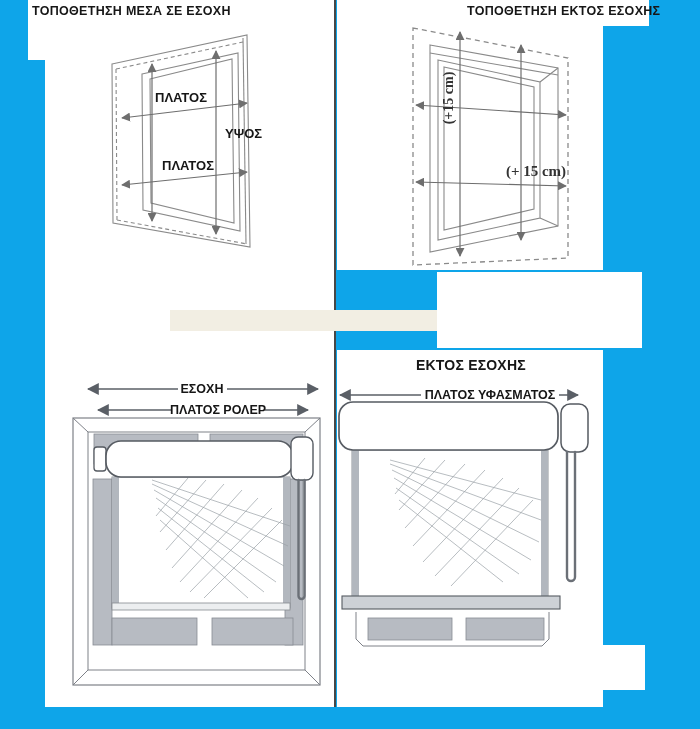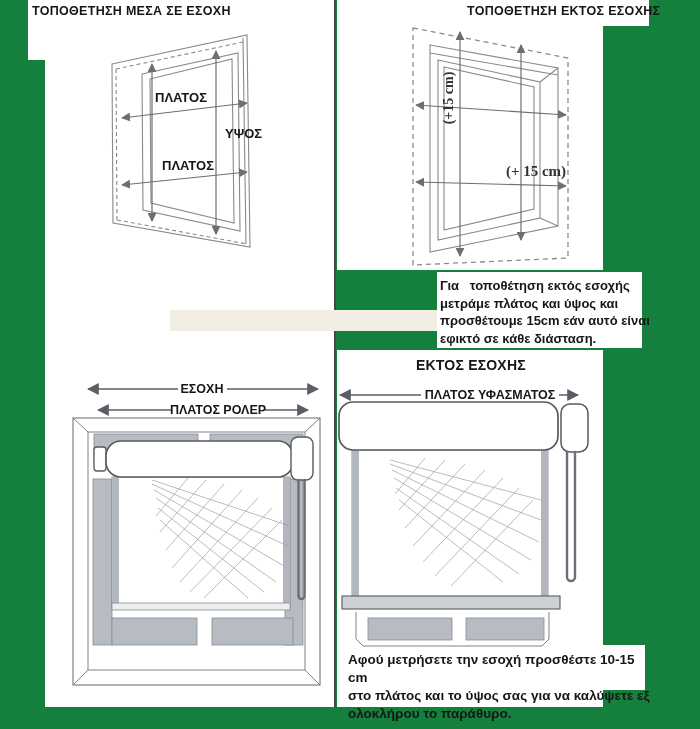--- a/index.html
+++ b/index.html
@@ -1,16 +1,16 @@
 <!DOCTYPE html>
 <html><head>
 <meta charset="utf-8">
 <style>
   html,body{margin:0;padding:0;}
-  .page{position:relative;width:700px;height:729px;background:#15803d;overflow:hidden;
+  .page{position:relative;width:700px;height:729px;background:#0ea5e9;overflow:hidden;
         font-family:"Liberation Sans",sans-serif;color:#161616;}
   .wpanel{position:absolute;background:#ffffff;}
   .beigeband{position:absolute;background:#f2eee3;}
   .divider{position:absolute;background:#474747;}
   .ttl{position:absolute;font-size:12.5px;font-weight:bold;letter-spacing:.3px;white-space:nowrap;}
   .note{position:absolute;font-weight:bold;white-space:pre-wrap;}
   .note-left{left:47px;top:267px;width:230px;font-size:13.5px;line-height:17px;}
   .note-right{left:440px;top:277px;width:245px;font-size:13px;line-height:17.5px;}
   .note-bottom{left:348px;top:651px;width:305px;font-size:13.5px;line-height:18px;}
   .heading-br{position:absolute;left:416px;top:357px;font-size:14px;font-weight:bold;letter-spacing:.2px;}
@@ -78,24 +78,20 @@
     <g stroke="#6e6e6e" stroke-width="1.2">
       <line x1="123" y1="14" x2="123" y2="238" marker-start="url(#arrTR)" marker-end="url(#arrTR)"></line>
       <line x1="184" y1="27" x2="184" y2="222" marker-start="url(#arrTR)" marker-end="url(#arrTR)"></line>
       <line x1="79" y1="87" x2="229" y2="97" marker-start="url(#arrTR)" marker-end="url(#arrTR)"></line>
       <line x1="79" y1="164" x2="229" y2="168" marker-start="url(#arrTR)" marker-end="url(#arrTR)"></line>
     </g>
     <text class="serif" transform="rotate(-90 116 80)" x="116" y="80" font-size="14" text-anchor="middle">(+15 cm)</text>
     <text class="serif" x="199" y="158" font-size="15" text-anchor="middle">(+ 15 cm)</text>
   </svg>
 
-  <div class="note note-right">Για   τοποθέτηση εκτός εσοχής
-μετράμε πλάτος και ύψος και
-προσθέτουμε 15cm εάν αυτό είναι
-εφικτό σε κάθε διάσταση.</div>
 
   <svg style="left:60px;top:370px;" width="275" height="332" viewBox="0 0 275 332">
     <defs>
       <marker id="arrBL" viewBox="0 0 10 10" refX="9" refY="5" markerWidth="8" markerHeight="8" orient="auto-start-reverse">
         <path d="M0,0 L10,5 L0,10 Z" fill="#5a5f66"></path>
       </marker>
     </defs>
     <g stroke="#5a5f66" stroke-width="1.5">
       <line x1="28" y1="19" x2="118" y2="19" marker-start="url(#arrBL)"></line>
       <line x1="167" y1="19" x2="258" y2="19" marker-end="url(#arrBL)"></line>
@@ -166,17 +162,14 @@
     </g>
     <path d="M230,72 V197 A4,4 0 0 0 238,197 V72" fill="none" stroke="#6b7077" stroke-width="2.4" stroke-linecap="round"></path>
     <rect x="5" y="216" width="218" height="13" fill="#cdd1d6" stroke="#565b62" stroke-width="1.1"></rect>
     <g>
       <path d="M19,232 V259 L26,266 H205 L212,259 V232" fill="#ffffff" stroke="#7e8188" stroke-width="1"></path>
       <rect x="31" y="238" width="84" height="22" fill="#b7bbc2" stroke="#878c93" stroke-width="0.8"></rect>
       <rect x="129" y="238" width="78" height="22" fill="#b7bbc2" stroke="#878c93" stroke-width="0.8"></rect>
     </g>
   </svg>
 
-  <div class="note note-bottom">Αφού μετρήσετε την εσοχή προσθέστε 10-15 cm
-στο πλάτος και το ύψος σας για να καλύψετε εξ
-ολοκλήρου το παράθυρο.</div>
 
 </div>
 
 </body></html>

